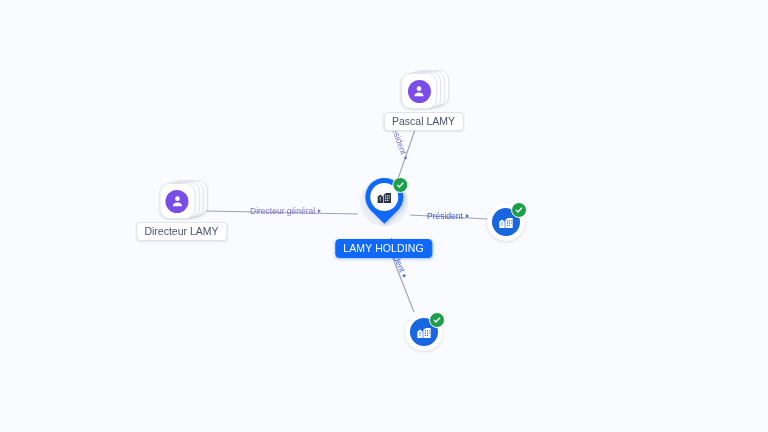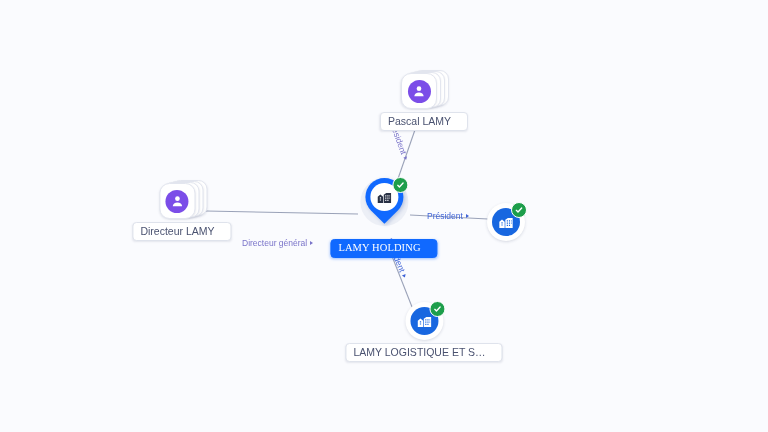--- a/index.html
+++ b/index.html
@@ -156,35 +156,34 @@
     z-index: 6;
   }
   .verified-badge svg { display: block; }
 
   
   .node-label {
     margin-top: 3px;
     background: #ffffff;
     border: 1px solid #dfe3ec;
     border-radius: 4px;
-    padding: 2px 16px 3px 7px;
+    padding: 2px 8px 3px 7px;
     font-size: 10.5px;
     line-height: 12px;
     color: #4a5270;
     white-space: nowrap;
     box-shadow: 0 1px 2px rgba(40,50,90,0.10);
   }
   .node-label.selected {
     background: #1069ff;
     border-color: #1069ff;
     color: #ffffff;
     font-size: 10.5px;
     letter-spacing: 0.1px;
     box-shadow: 0 1px 3px rgba(16,105,255,0.40);
-    font-family: Liberation Serif, serif;
   }
 
   
   .edge-label {
     position: absolute;
     transform-origin: center center;
     font-size: 8.5px;
     line-height: 10px;
     color: #7a74c9;
     white-space: nowrap;
@@ -212,21 +211,21 @@
     <line x1="206" y1="211" x2="358" y2="214" stroke="#9aa2b8" stroke-width="1.1"></line>
     <line x1="410" y1="215" x2="488" y2="219" stroke="#9aa2b8" stroke-width="1.1"></line>
     <line x1="388" y1="246" x2="414" y2="312" stroke="#9aa2b8" stroke-width="1.1"></line>
   </svg>
 
   <div class="edge-label" style="left:399px; top:140px; transform: rotate(70deg) translate(-50%,-50%); transform-origin: left top;">
     <span>Président</span>
     <span class="edge-arrow"></span>
   </div>
 
-  <div class="edge-label" style="left:242px; top:206px;margin-top:32px;">
+  <div class="edge-label" style="left:250px; top:206px;">
     <span>Directeur général</span>
     <span class="edge-arrow"></span>
   </div>
 
   <div class="edge-label blue" style="left:427px; top:211px;">
     <span>Président</span>
     <span class="edge-arrow"></span>
   </div>
 
   <div class="edge-label blue" style="left:397px; top:258px; transform: rotate(68deg) translate(-50%,-50%); transform-origin: left top;">
@@ -325,17 +324,16 @@
             <path d="M11 21h11V6h-7.2l-3.8 2.6z"></path>
             <path d="M13.2 9.4h1.7v1.7h-1.7zM16.4 9.4h1.7v1.7h-1.7zM19.6 9.4h0.9v1.7h-0.9zM13.2 12.8h1.7v1.7h-1.7zM16.4 12.8h1.7v1.7h-1.7zM19.6 12.8h0.9v1.7h-0.9zM13.2 16.2h1.7v1.7h-1.7zM16.4 16.2h1.7v1.7h-1.7z" fill="#1867e0"></path>
           </svg>
         </div>
         <div class="verified-badge" style="left:24px; top:-1px;">
           <svg width="8" height="8" viewBox="0 0 24 24" fill="none" stroke="#ffffff" stroke-width="4" stroke-linecap="round" stroke-linejoin="round">
             <path d="M4 13l5 5L20 6"></path>
           </svg>
         </div>
       </div>
-      <div class="node-label">LAMY LOGISTIQUE ET S…</div>
     </div>
   </div>
 
 </div>
 
 </body></html>

